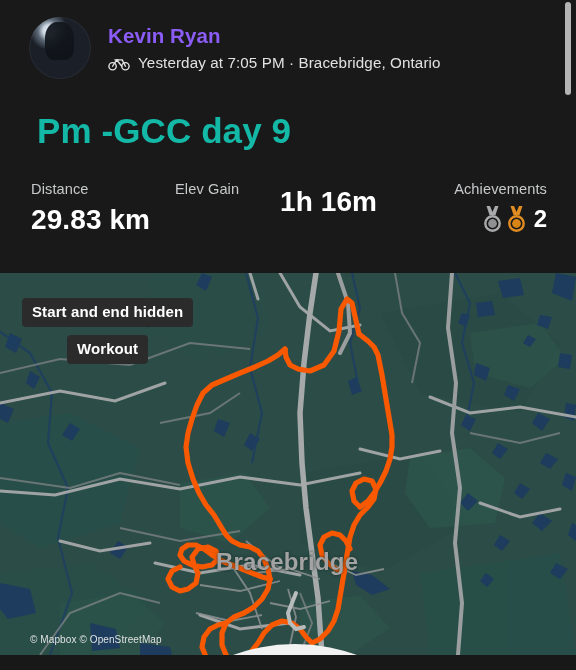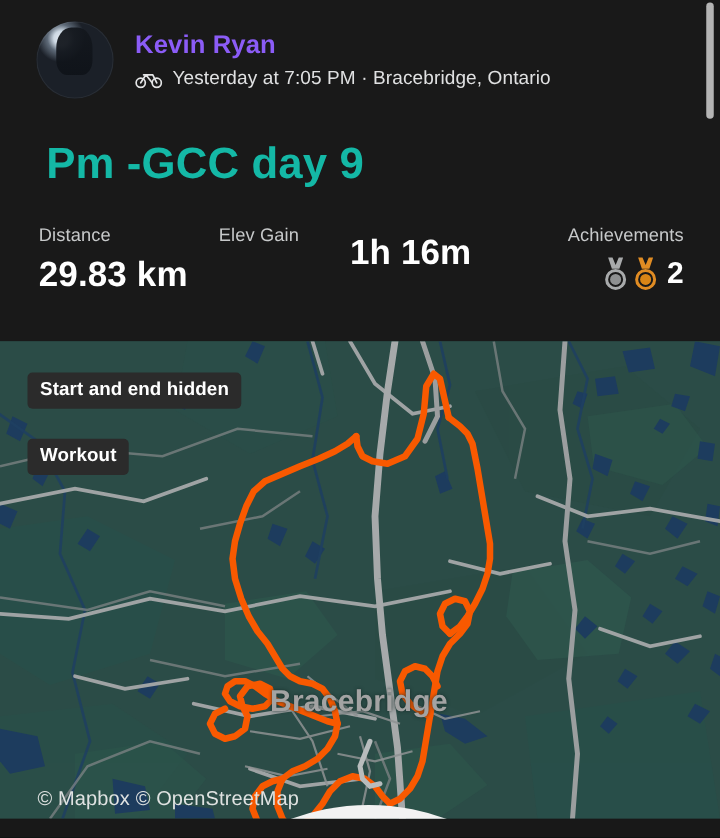--- a/index.html
+++ b/index.html
@@ -135,22 +135,22 @@
     background: #2b4c47;
     overflow: hidden;
   }
   .map svg { display: block; width: 576px; height: 382px; }
 
   .map-badges {
     position: absolute;
     left: 22px; top: 25px;
     display: flex;
     flex-direction: column;
-    align-items: flex-start;
-    gap: 24px;
+    align-items: center;
+    gap: 8px;
     z-index: 5;
   }
   .badge {
     background: #2b2b2b;
     color: #ffffff;
     font-size: 15px;
     font-weight: bold;
     letter-spacing: 0.1px;
     padding: 5px 10px 6px 10px;
     border-radius: 4px;
@@ -165,21 +165,21 @@
     align-items: center;
     z-index: 6;
   }
   .mapbox-logo {
     width: 15px; height: 15px;
     flex: 0 0 15px;
     margin-right: 8px;
   }
   .attr-text {
     color: #dfe2e1;
-    font-size: 16px;
+    font-size: 10px;
     letter-spacing: 0.1px;
     line-height: 14px;
   }
   .place-label {
     position: absolute;
     left: 216px; top: 275px;
     color: #a3a3a3;
     font-size: 24px;
     font-weight: bold;
     letter-spacing: 0.2px;

